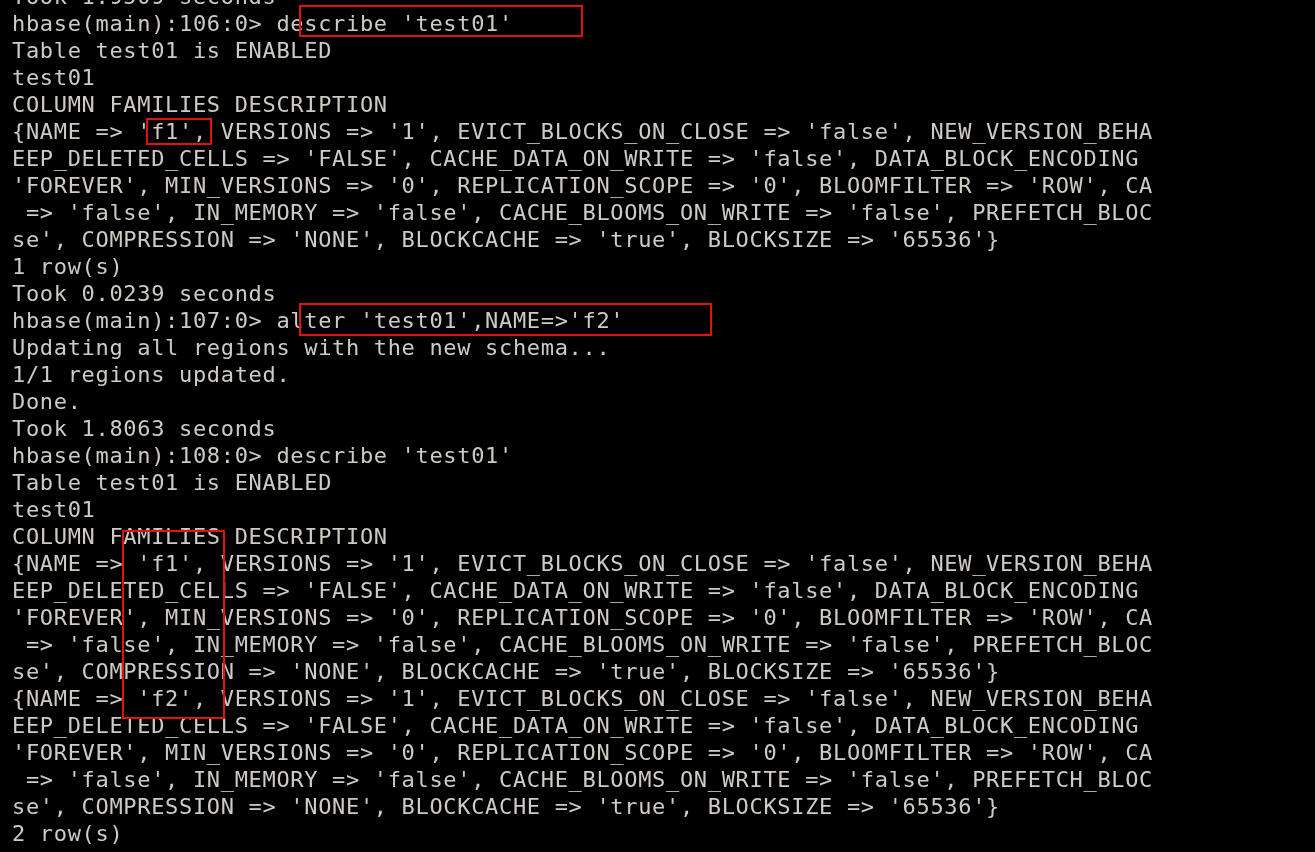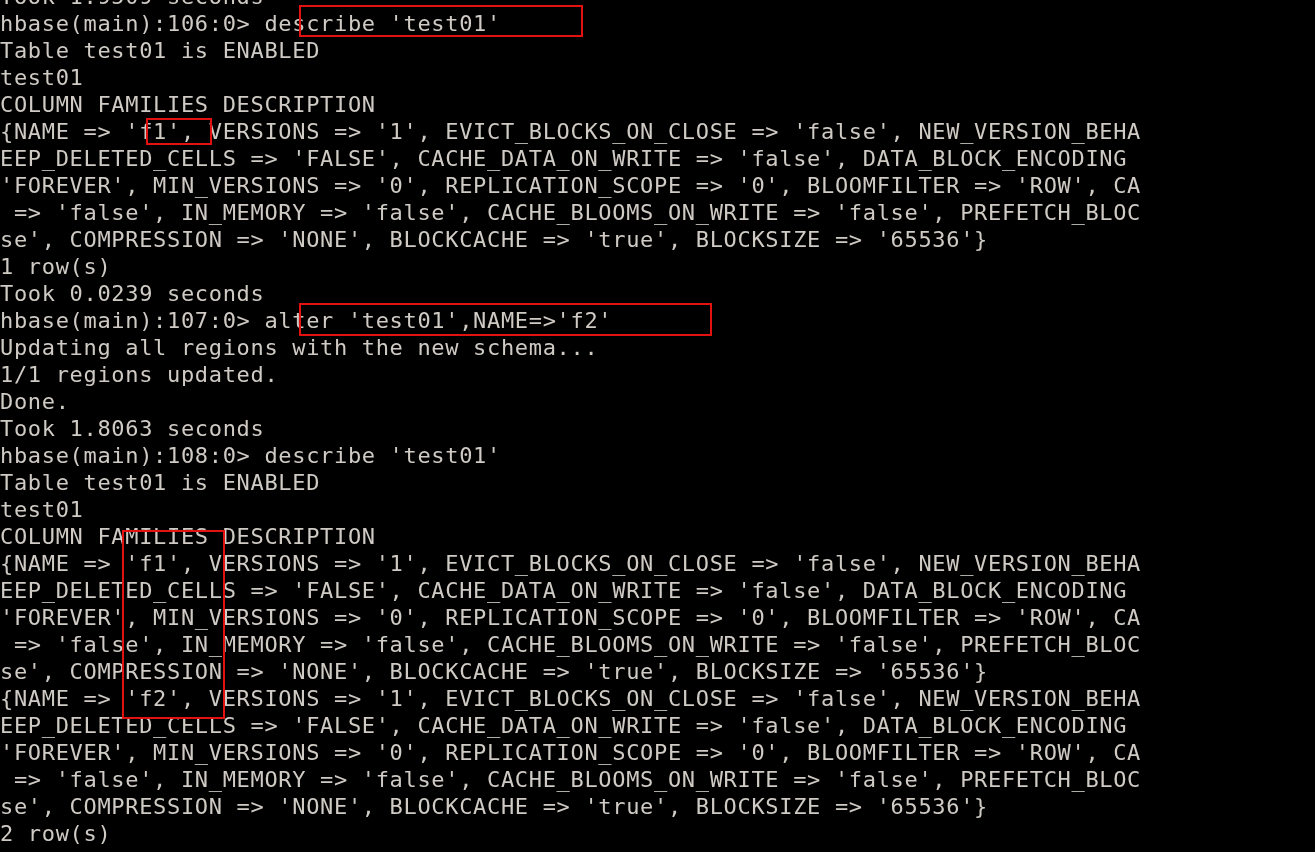--- a/index.html
+++ b/index.html
@@ -27,20 +27,21 @@
     color: #cfcac4;
     white-space: pre;
     -webkit-font-smoothing: none;
   }
 
   .line {
     height: 27px;
     white-space: pre;
     overflow: hidden;
     text-overflow: clip;
+    padding-left: 12px;
   }
 
   
   .annot {
     position: absolute;
     border: 2px solid #e41111;
     box-sizing: border-box;
     pointer-events: none;
     background: transparent;
   }

